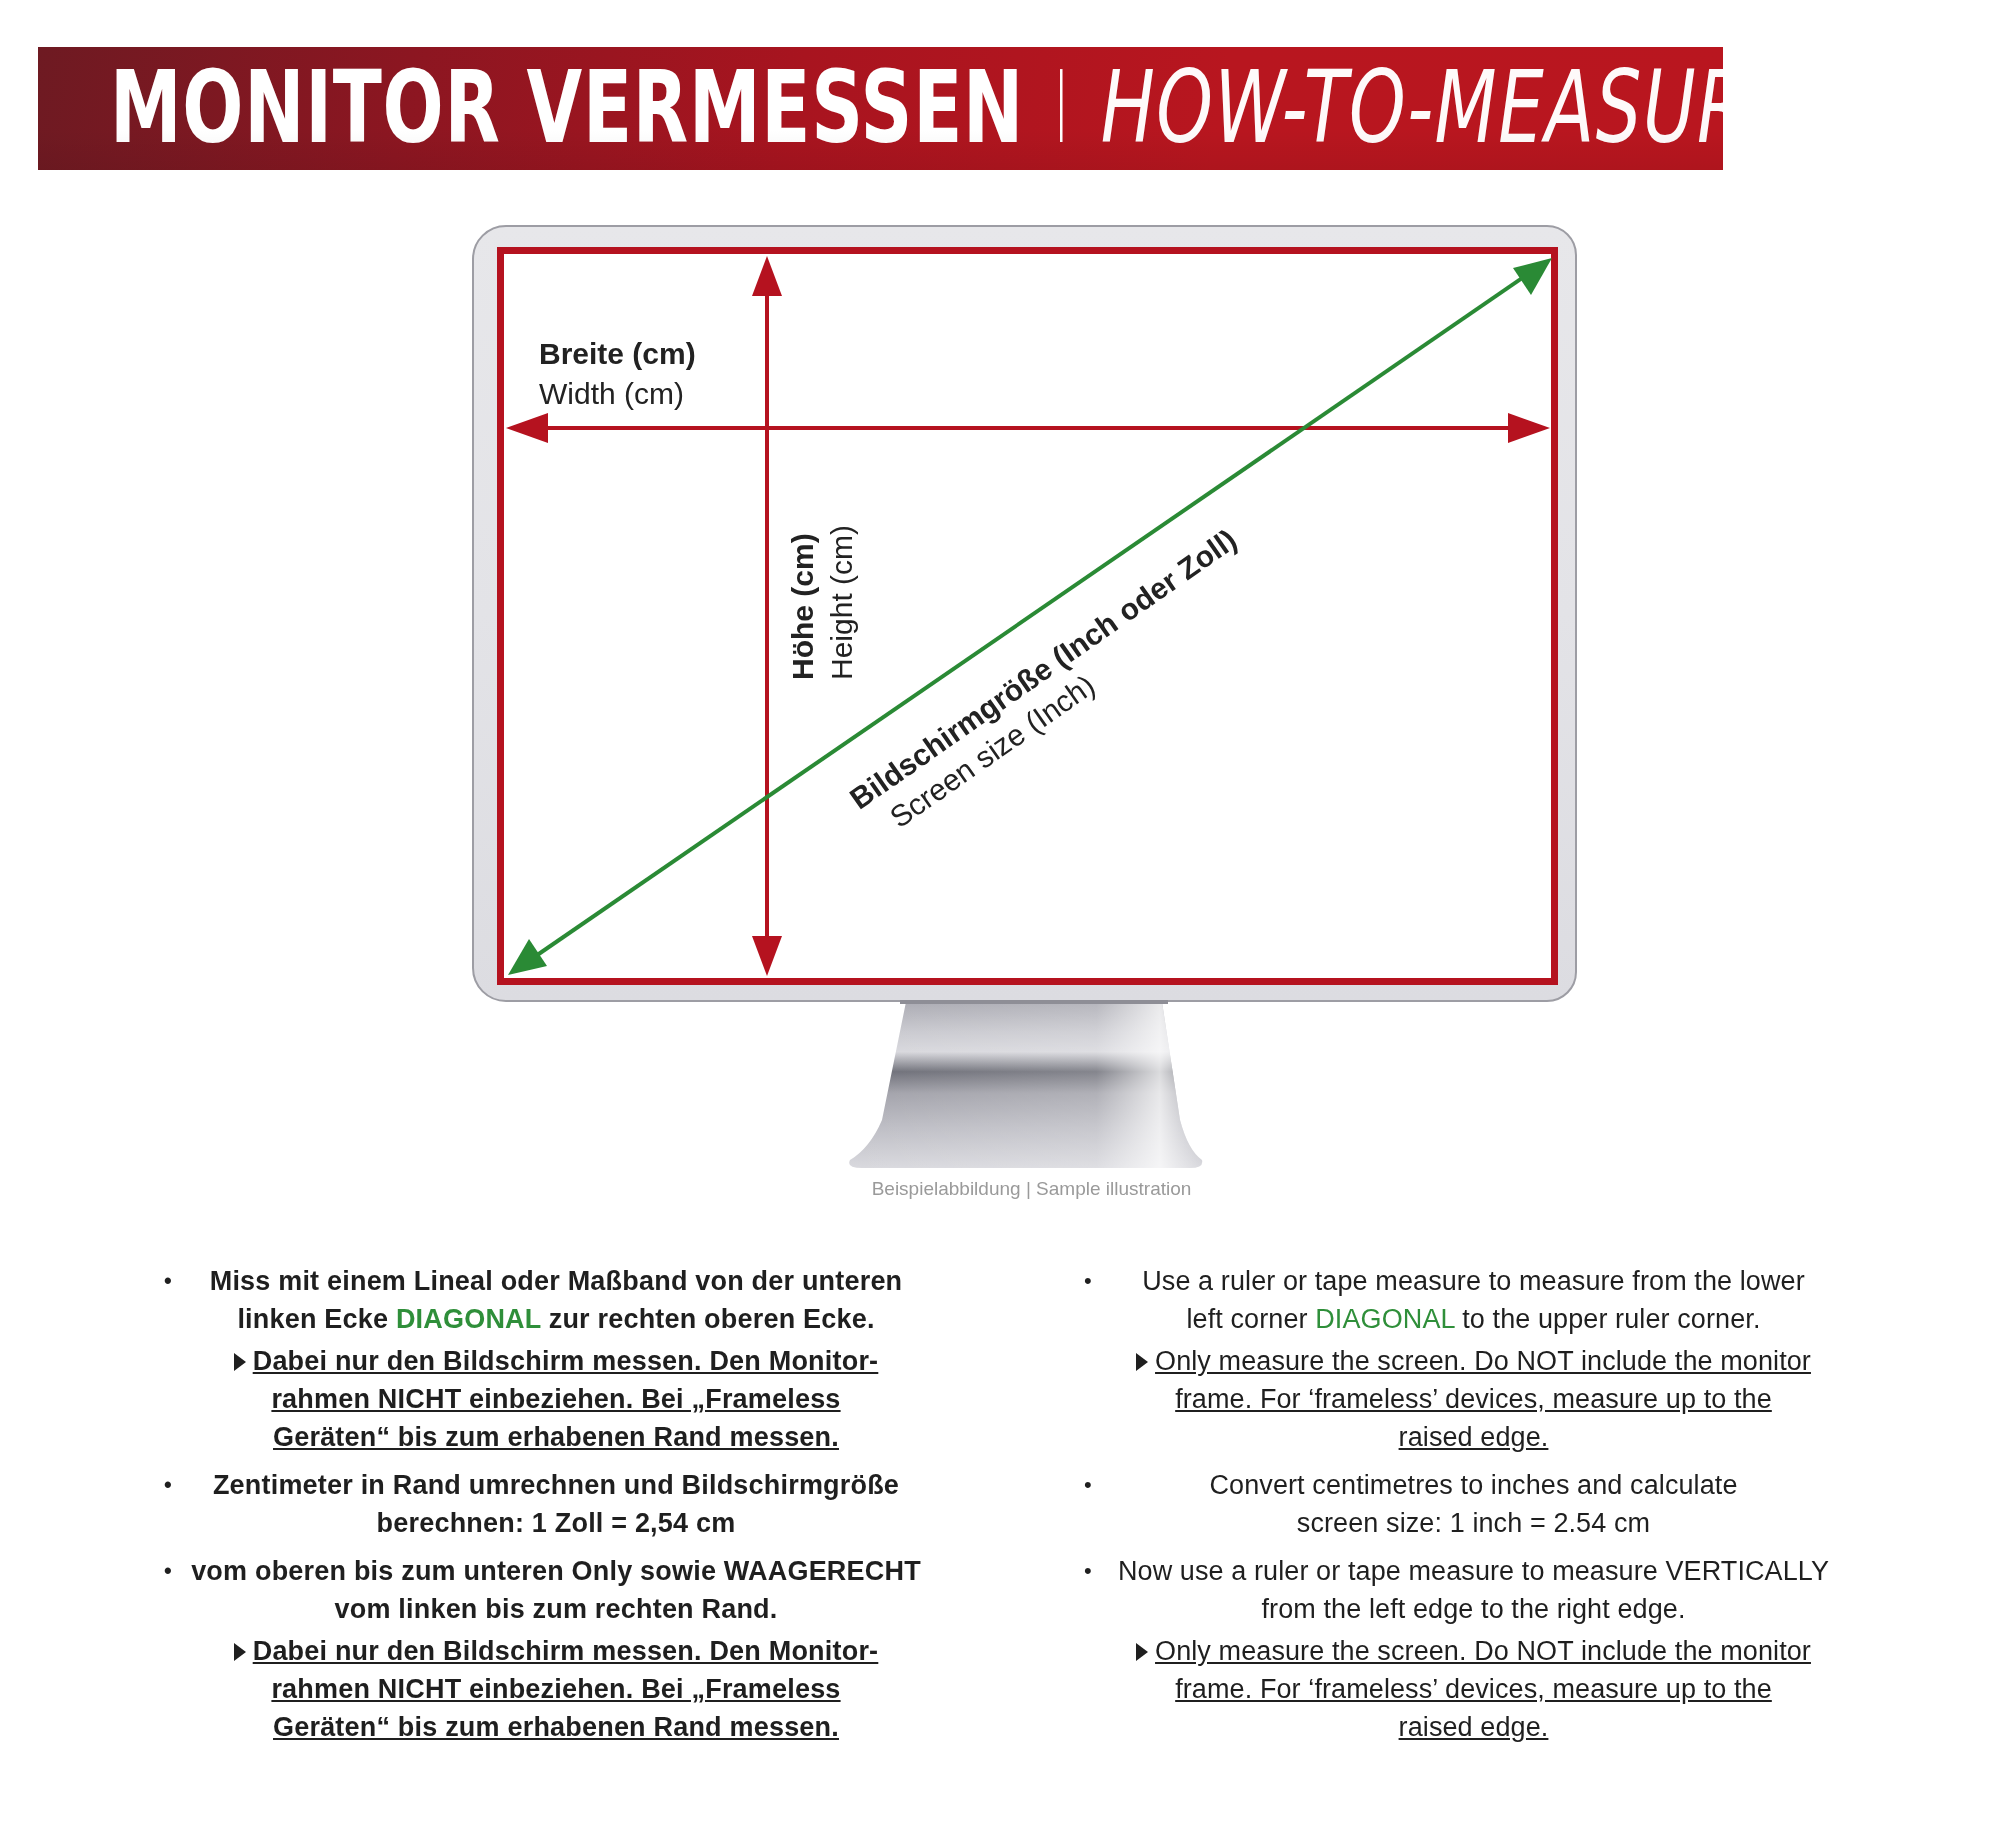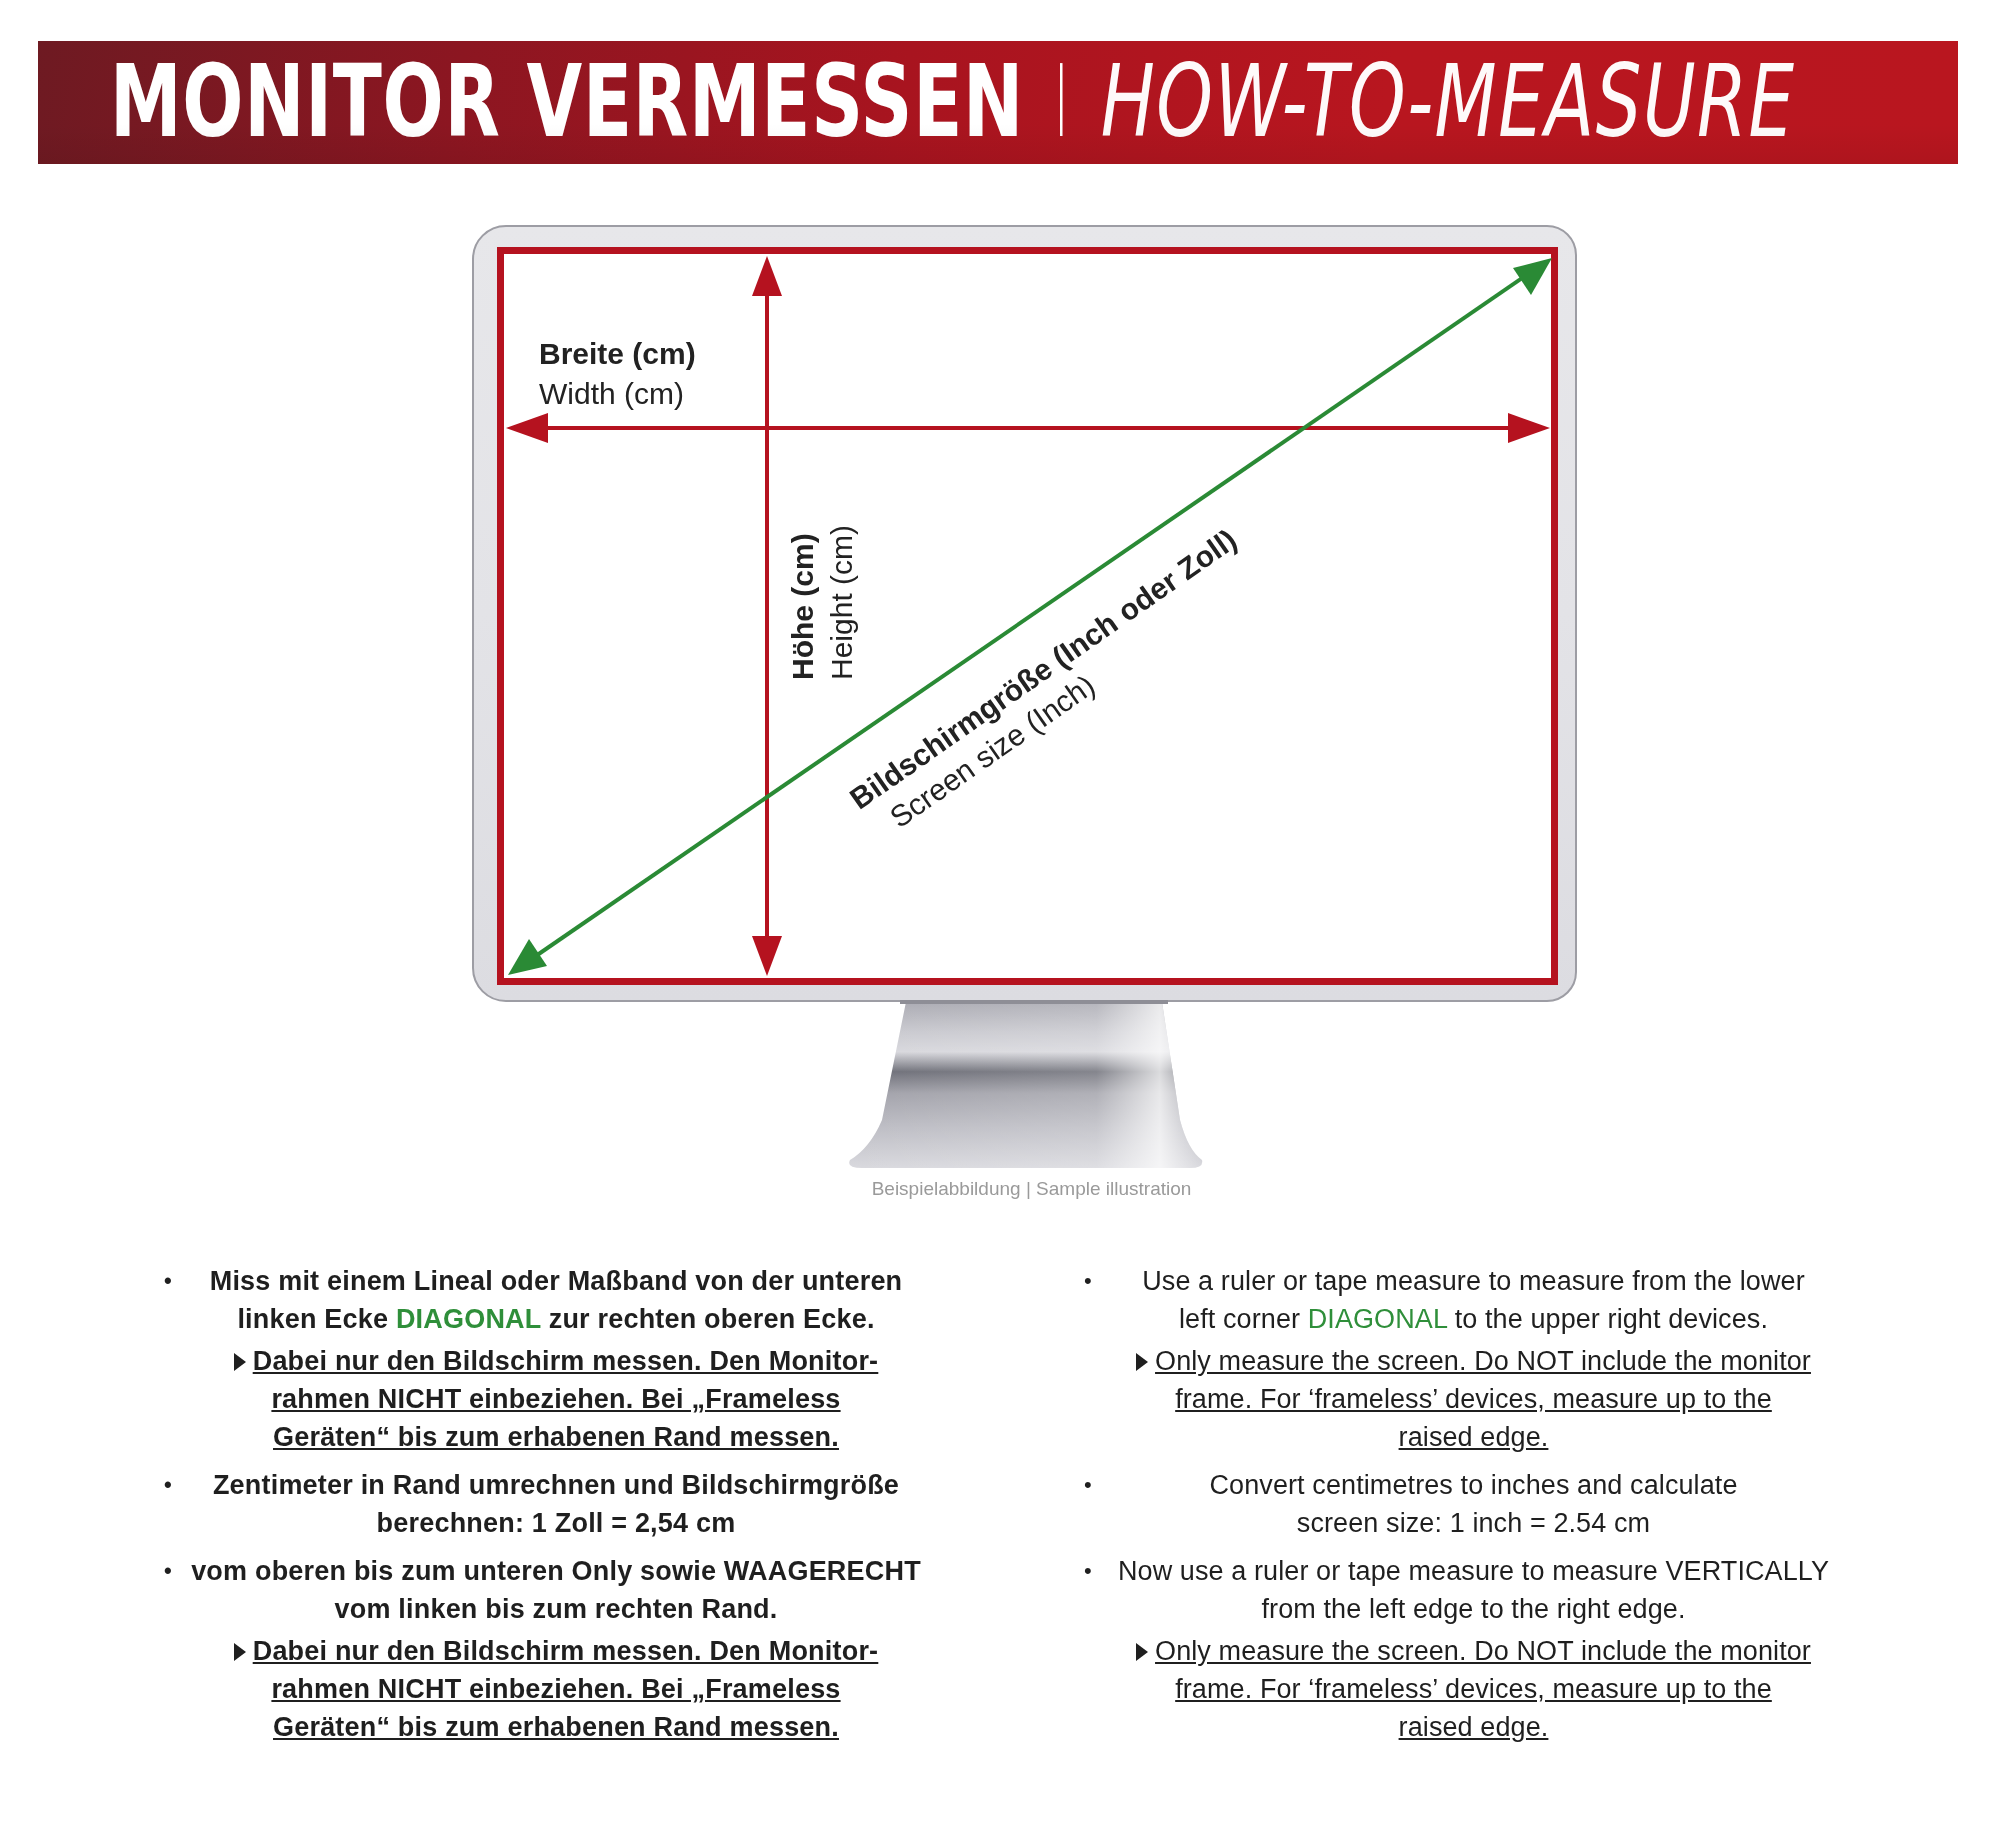--- a/index.html
+++ b/index.html
@@ -13,22 +13,22 @@
       position: relative;
       overflow: hidden;
       font-family: "DejaVu Sans", "Liberation Sans", sans-serif;
       color: #1f1f1f;
     }
 
     
     .banner {
       position: absolute;
       left: 38px;
-      top: 41px;
-      width: 1920px;
+      top: 47px;
+      width: 1685px;
       height: 123px;
       background: linear-gradient(100deg, #6e1a22 0%, #8c1621 22%, #a8141f 45%, #b8161f 70%, #b9161f 100%);
       overflow: hidden;
     }
     .banner::after {
       content: "";
       position: absolute;
       left: 0; right: 0; bottom: 0;
       height: 40px;
       background: linear-gradient(180deg, rgba(0,0,0,0) 0%, rgba(0,0,0,0.06) 100%);
@@ -332,21 +332,21 @@
       <span class="line">Geräten“ bis zum erhabenen Rand messen.</span>
     </div>
   </div>
 </div>
 
 <div class="col col-en">
   <div class="item">
     <span class="bullet">•</span>
     <div class="item-text">
       <span class="line">Use a ruler or tape measure to measure from the lower</span>
-      <span class="line"><span>left corner </span><span class="green">DIAGONAL</span><span> to the upper right devices.</span></span>
+      <span class="line"><span>left corner </span><span class="green">DIAGONAL</span><span> to the upper ruler corner.</span></span>
     </div>
     <div class="sub item-text">
       <span class="line"><span class="tri"></span><span>Only measure the screen. Do NOT include the monitor</span></span>
       <span class="line">frame. For ‘frameless’ devices, measure up to the</span>
       <span class="line">raised edge.</span>
     </div>
   </div>
   <div class="item">
     <span class="bullet">•</span>
     <div class="item-text">

